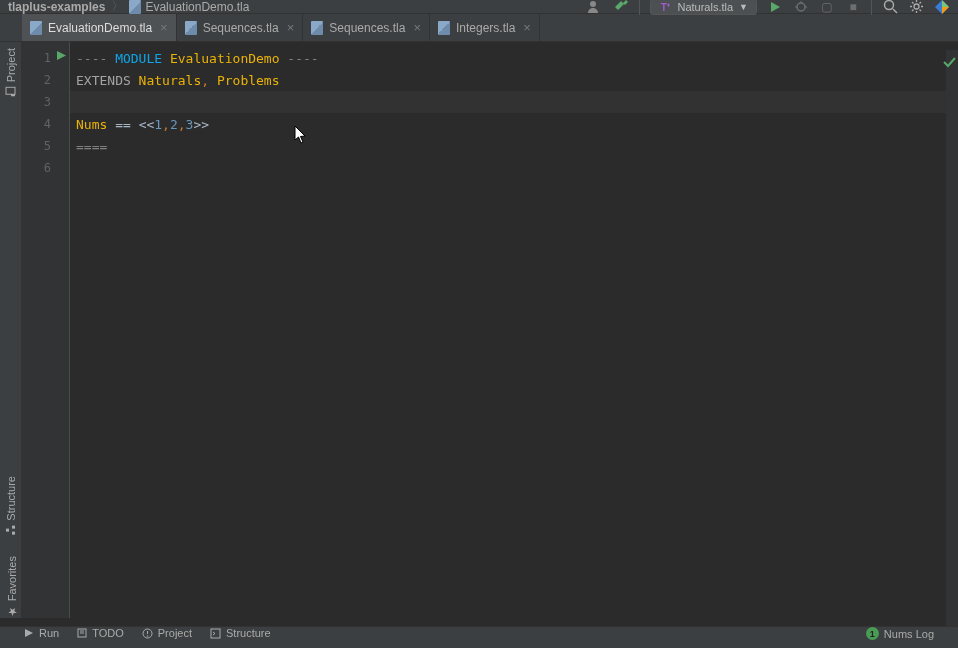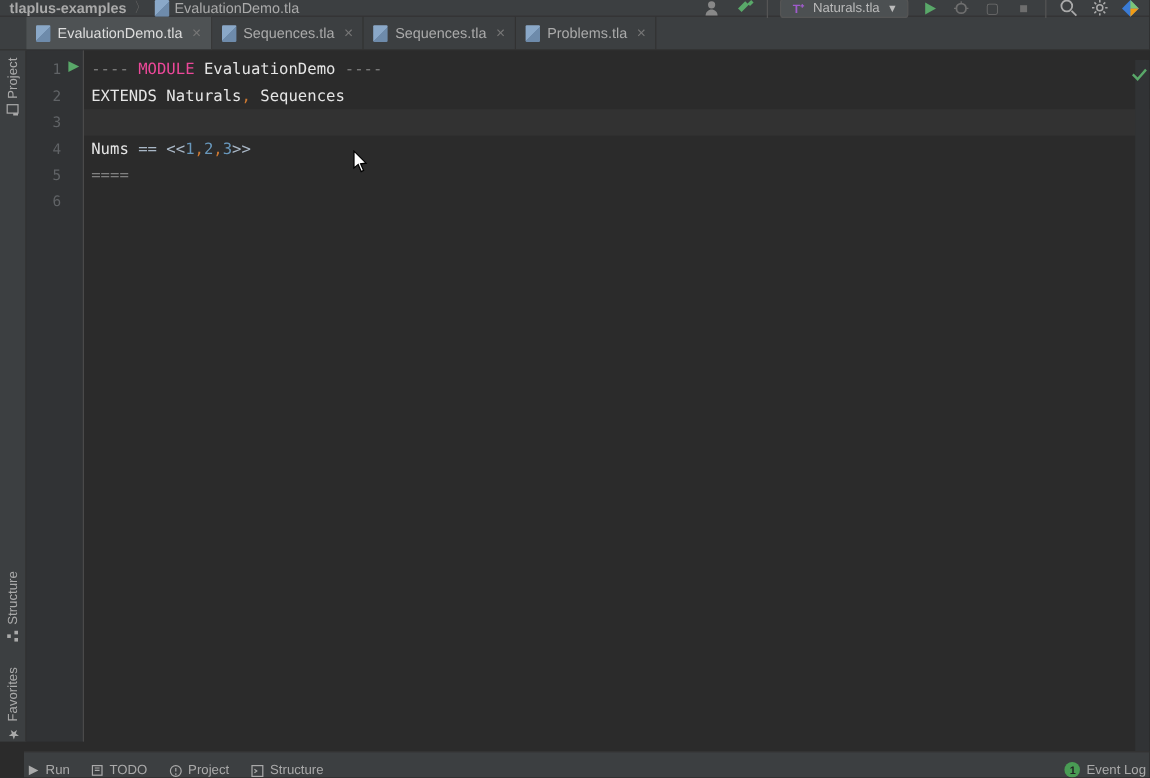--- a/index.html
+++ b/index.html
@@ -153,23 +153,23 @@
       height: 22px;
       display: flex;
       align-items: center;
       padding-left: 6px;
       white-space: pre;
       color: #a9b7c6;
     }
     .line.current {
       background: #323232;
     }
-    .kw-module { color: #ec4899; }
-    .kw-extends { color: #e5e5e5; }
-    .ident { color: #e5e5e5; }
+    .kw-module { color: #0ea5e9; }
+    .kw-extends { color: #a3a3a3; }
+    .ident { color: #eab308; }
     .dashes { color: #808080; }
     .op { color: #a9b7c6; }
     .comma { color: #cc7832; }
     .num { color: #6897bb; }
     .angle { color: #a9b7c6; }
     .right-gutter {
       width: 12px;
       background: #313335;
       position: absolute;
       right:0; top:50px; bottom:22px;
@@ -179,26 +179,25 @@
       top: 55px; right: 2px;
       color: #499c54; font-size: 14px;
     }
     .bottom-bar {
       position: absolute;
       bottom: 0; left: 0; right: 0;
       height: 22px;
       background: #3c3f41;
       border-top: 1px solid #323232;
       display: flex;
-      align-items: flex-end;
+      align-items: flex-start;
       justify-content: space-between;
-      padding: 0 3px;
+      padding: 0 24px;
       font-size: 11px;
       color: #aaa;
-      margin-left: 20px;
     }
     .bottom-left { display: flex; gap: 18px; align-items:center;}
     .bottom-item { display: flex; align-items:center; gap: 5px; cursor:pointer;}
     .event-log-badge {
       width:13px; height:13px; border-radius:50%;
       background:#499c54; color:#222; font-size:9px;
       display:inline-flex; align-items:center; justify-content:center;
       font-weight:bold;
     }
     .cursor-img {
@@ -302,21 +301,21 @@
     <span>Sequences.tla</span>
     <span class="close-x">×</span>
   </div>
   <div class="tab">
     <span class="file-icon-small"></span>
     <span>Sequences.tla</span>
     <span class="close-x">×</span>
   </div>
   <div class="tab">
     <span class="file-icon-small"></span>
-    <span>Problems.tla</span>
+    <span>Integers.tla</span>
     <span class="close-x">×</span>
   </div>
 </div>
 
 <div class="main-area">
   <div class="side-tool">
     <div class="side-label">
       <svg width="11" height="11" viewBox="0 0 11 11">
           <rect x="1" y="3" width="9" height="7" fill="none" stroke="#aaa"></rect>
           <rect x="1" y="1" width="4" height="2" fill="#aaa"></rect>
@@ -360,21 +359,21 @@
     <div class="gutter-line">
         <span>5</span>
       </div>
     <div class="gutter-line">
         <span>6</span>
       </div>
   </div>
 
   <div class="editor">
     <div class="line"><span class="dashes">---- </span><span class="kw-module">MODULE</span><span class="ident"> EvaluationDemo </span><span class="dashes">----</span></div>
-    <div class="line"><span class="kw-extends">EXTENDS</span><span class="ident"> Naturals</span><span class="comma">,</span><span class="ident"> Sequences</span></div>
+    <div class="line"><span class="kw-extends">EXTENDS</span><span class="ident"> Naturals</span><span class="comma">,</span><span class="ident"> Problems</span></div>
     <div class="line current"><span></span></div>
     <div class="line"><span class="ident">Nums </span><span class="op">== </span><span class="angle">&lt;&lt;</span><span class="num">1</span><span class="comma">,</span><span class="num">2</span><span class="comma">,</span><span class="num">3</span><span class="angle">&gt;&gt;</span></div>
     <div class="line"><span class="dashes">====</span></div>
     <div class="line"><span></span></div>
   </div>
 </div>
 
 <div class="right-gutter"></div>
 <span class="check-mark">
   <svg width="14" height="14" viewBox="0 0 14 14">
@@ -409,19 +408,19 @@
     <span class="bottom-item">
       <svg width="11" height="11" viewBox="0 0 11 11">
           <rect x="1" y="1" width="9" height="9" fill="none" stroke="#aaa"></rect>
           <path d="M3 4 L5 5.5 L3 7" fill="none" stroke="#aaa"></path>
         </svg>
       <span>Structure</span>
     </span>
   </div>
   <div class="bottom-item">
     <span class="event-log-badge">1</span>
-    <span>Event Log</span>
+    <span>Nums Log</span>
   </div>
 </div>
 
 <svg class="cursor-img" width="14" height="20" viewBox="0 0 14 20">
   <path d="M1 1 L1 15 L4.5 12 L7 18 L9 17 L6.5 11.5 L11 11 Z" fill="#fff" stroke="#000" stroke-width="1"></path>
 </svg>
 
 </body></html>

